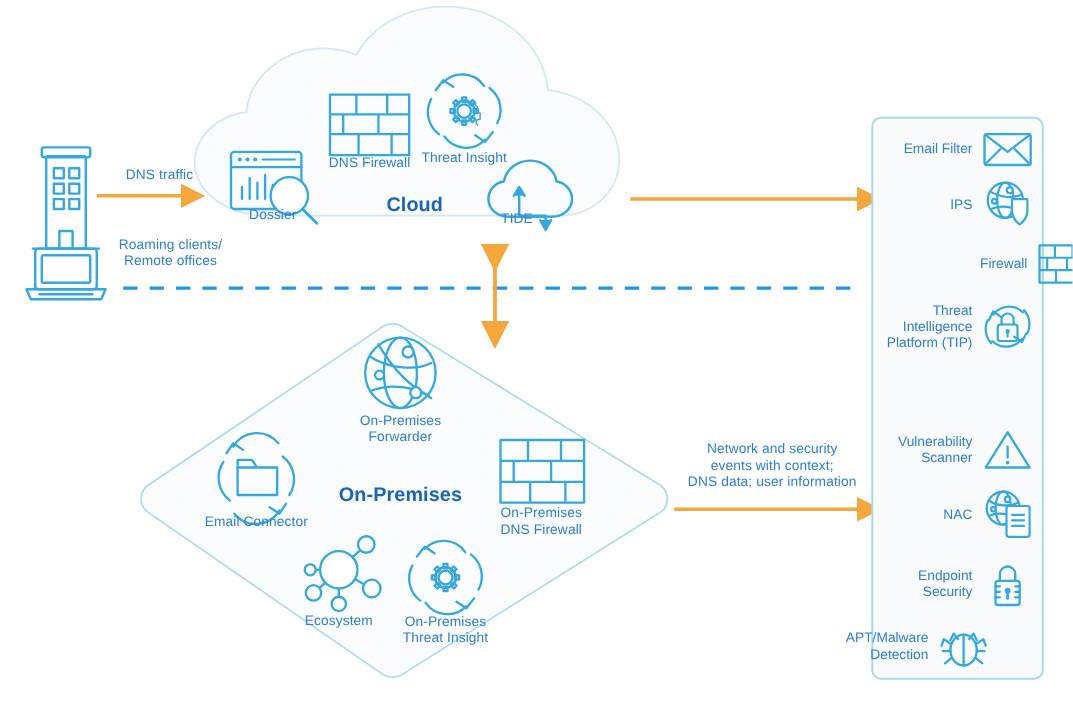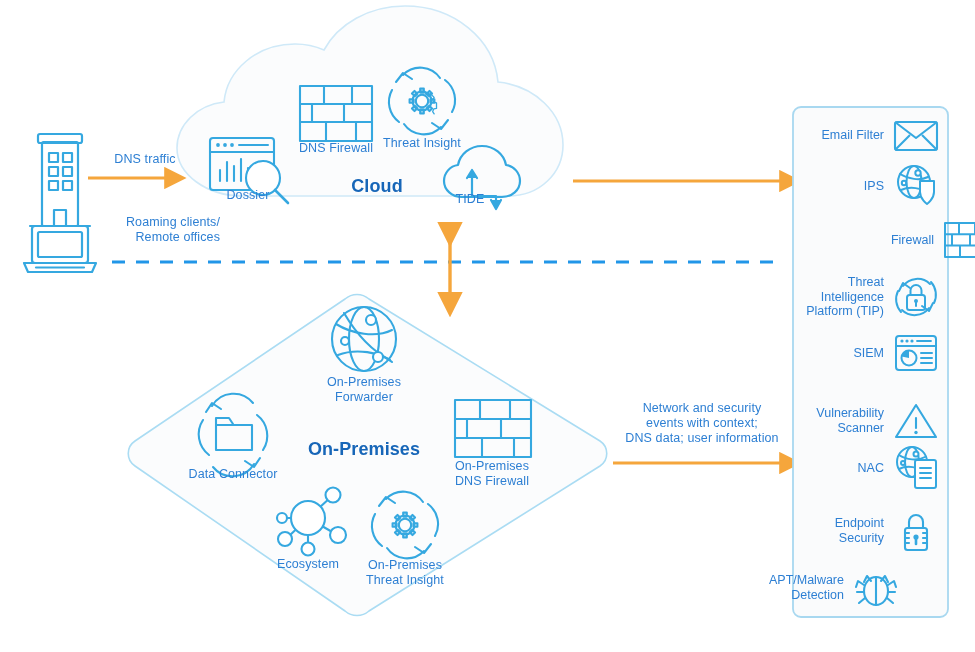--- a/index.html
+++ b/index.html
@@ -213,21 +213,21 @@
       <line x1="501" y1="419" x2="501" y2="438"></line>
       <line x1="482" y1="438" x2="482" y2="457"></line>
       <line x1="514" y1="438" x2="514" y2="457"></line>
     </g>
 
     <rect x="793" y="107" width="155" height="510" rx="8" fill="#fafbfc" stroke="#a8d8f0" stroke-width="1.8"></rect>
   </svg>
 
   <div class="lbl" style="left:90px;top:152px;width:110px;text-align:center;">DNS traffic</div>
 
-  <div class="lbl" style="left:90px;top:215px;width:130px;text-align:right;">Roaming clients/
+  <div class="lbl" style="left:90px;top:215px;width:130px;text-align:center;">Roaming clients/
 Remote offices</div>
 
 
   <div class="lbl" style="left:612px;top:401px;width:180px;">Network and security
 events with context;
 DNS data; user information</div>
 
   <div class="lbl bold ctr" style="left:377px;top:176px;width:120px;">Cloud</div>
 
   <div class="lbl ctr" style="left:248px;top:188px;width:110px;">Dossier</div>
@@ -236,21 +236,21 @@
 
   <div class="lbl ctr" style="left:422px;top:136px;width:130px;">Threat Insight</div>
 
   <div class="lbl ctr" style="left:470px;top:192px;width:80px;">TIDE</div>
 
   <div class="lbl bold ctr" style="left:364px;top:439px;width:160px;">On-Premises</div>
 
   <div class="lbl ctr" style="left:364px;top:375px;width:140px;">On-Premises
 Forwarder</div>
 
-  <div class="lbl ctr" style="left:233px;top:467px;width:150px;">Data Connector</div>
+  <div class="lbl ctr" style="left:233px;top:467px;width:150px;">Email Connector</div>
 
   <div class="lbl ctr" style="left:308px;top:557px;width:120px;">Ecosystem</div>
 
   <div class="lbl ctr" style="left:405px;top:558px;width:150px;">On-Premises
 Threat Insight</div>
 
   <div class="lbl ctr" style="left:492px;top:459px;width:150px;">On-Premises
 DNS Firewall</div>
 
   <div class="tool-row" style="left:793px;top:112px;width:146px;height:46px;">
@@ -310,40 +310,22 @@
         <path d="M5,17 A19,19 0 0,0 8,38"></path>
         <path d="M41,29 A19,19 0 0,0 38,8"></path>
         <rect x="14" y="21" width="18" height="15" rx="2.5"></rect>
         <path d="M17.5,21 L17.5,16.5 A5.5,5.5 0 0,1 28.5,16.5 L28.5,21"></path>
         <circle cx="23" cy="27" r="2" fill="#35a8e0" stroke="none"></circle>
         <line x1="23" y1="28" x2="23" y2="32"></line>
       </svg>
     </span>
   </div>
 
-  <div class="tool-row" style="left:793px;top:330px;width:146px;height:46px;">
-    <span class="tool-label">SIEM</span>
-    <span class="tool-icon">
-      <svg width="46" height="40" viewBox="0 0 46 40" fill="none" stroke="#35a8e0" stroke-width="2" stroke-linejoin="round" stroke-linecap="round">
-        <rect x="3" y="3" width="40" height="34" rx="3"></rect>
-        <line x1="3" y1="13" x2="43" y2="13"></line>
-        <circle cx="9" cy="8" r="1.6" fill="#35a8e0" stroke="none"></circle>
-        <circle cx="14" cy="8" r="1.6" fill="#35a8e0" stroke="none"></circle>
-        <circle cx="19" cy="8" r="1.6" fill="#35a8e0" stroke="none"></circle>
-        <line x1="24" y1="8" x2="38" y2="8" stroke-width="1.8"></line>
-        <circle cx="16" cy="25" r="7.5"></circle>
-        <path d="M16,25 L16,17.5 A7.5,7.5 0 0,0 8.6,23.5 Z" fill="#35a8e0" stroke="none"></path>
-        <line x1="28" y1="20" x2="39" y2="20"></line>
-        <line x1="28" y1="25" x2="39" y2="25"></line>
-        <line x1="28" y1="30" x2="39" y2="30"></line>
-      </svg>
-    </span>
-  </div>
-
-  <div class="tool-row" style="left:793px;top:397px;width:146px;height:48px;">
+
+  <div class="tool-row" style="left:793px;top:385px;width:146px;height:48px;">
     <span class="tool-label">Vulnerability
 Scanner</span>
     <span class="tool-icon">
       <svg width="46" height="40" viewBox="0 0 46 40" fill="none" stroke="#35a8e0" stroke-width="2.1" stroke-linejoin="round" stroke-linecap="round">
         <path d="M23,4 L43,36 L3,36 Z"></path>
         <line x1="23" y1="17" x2="23" y2="27"></line>
         <circle cx="23" cy="31.5" r="1.7" fill="#35a8e0" stroke="none"></circle>
       </svg>
     </span>
   </div>

